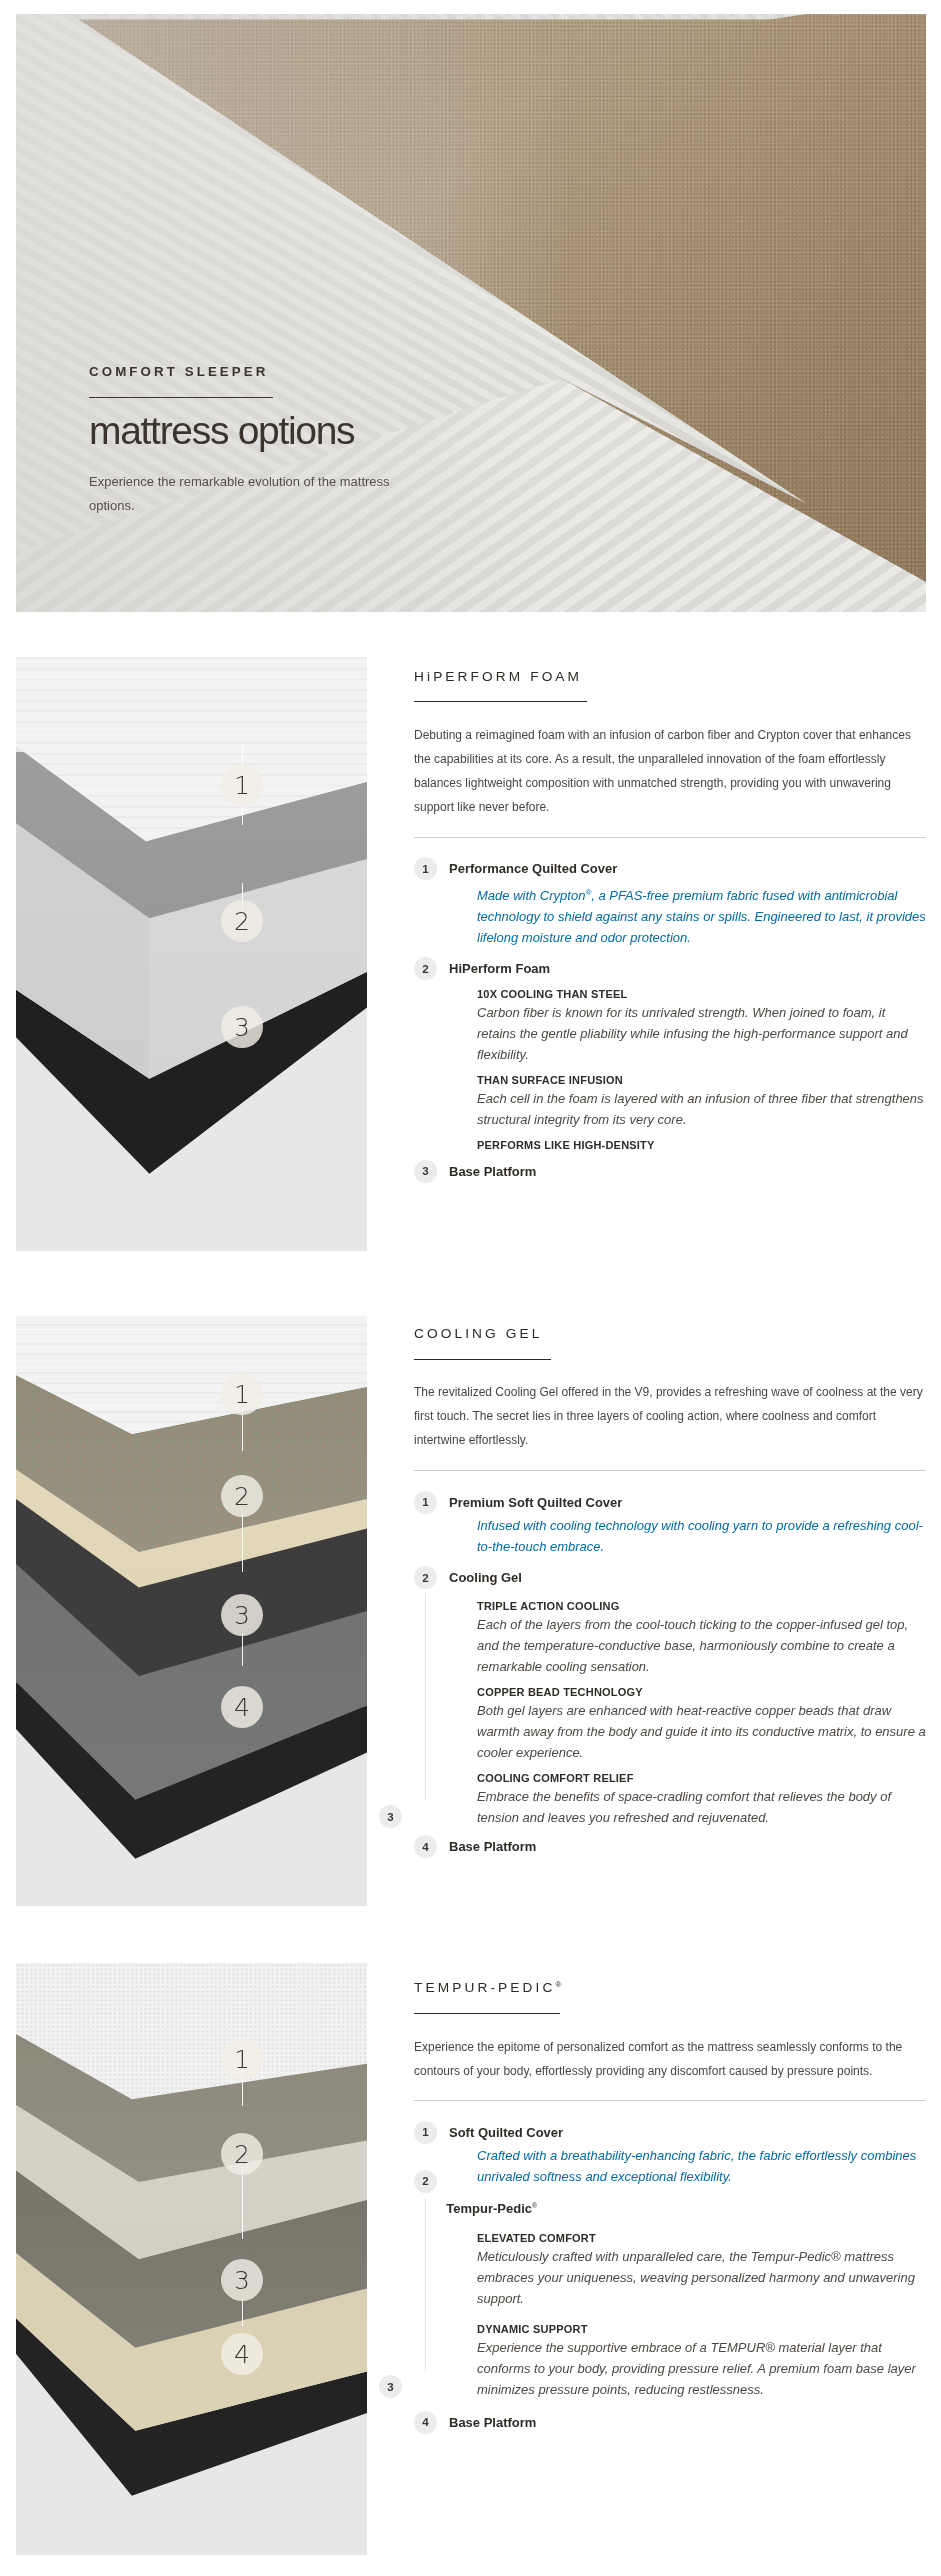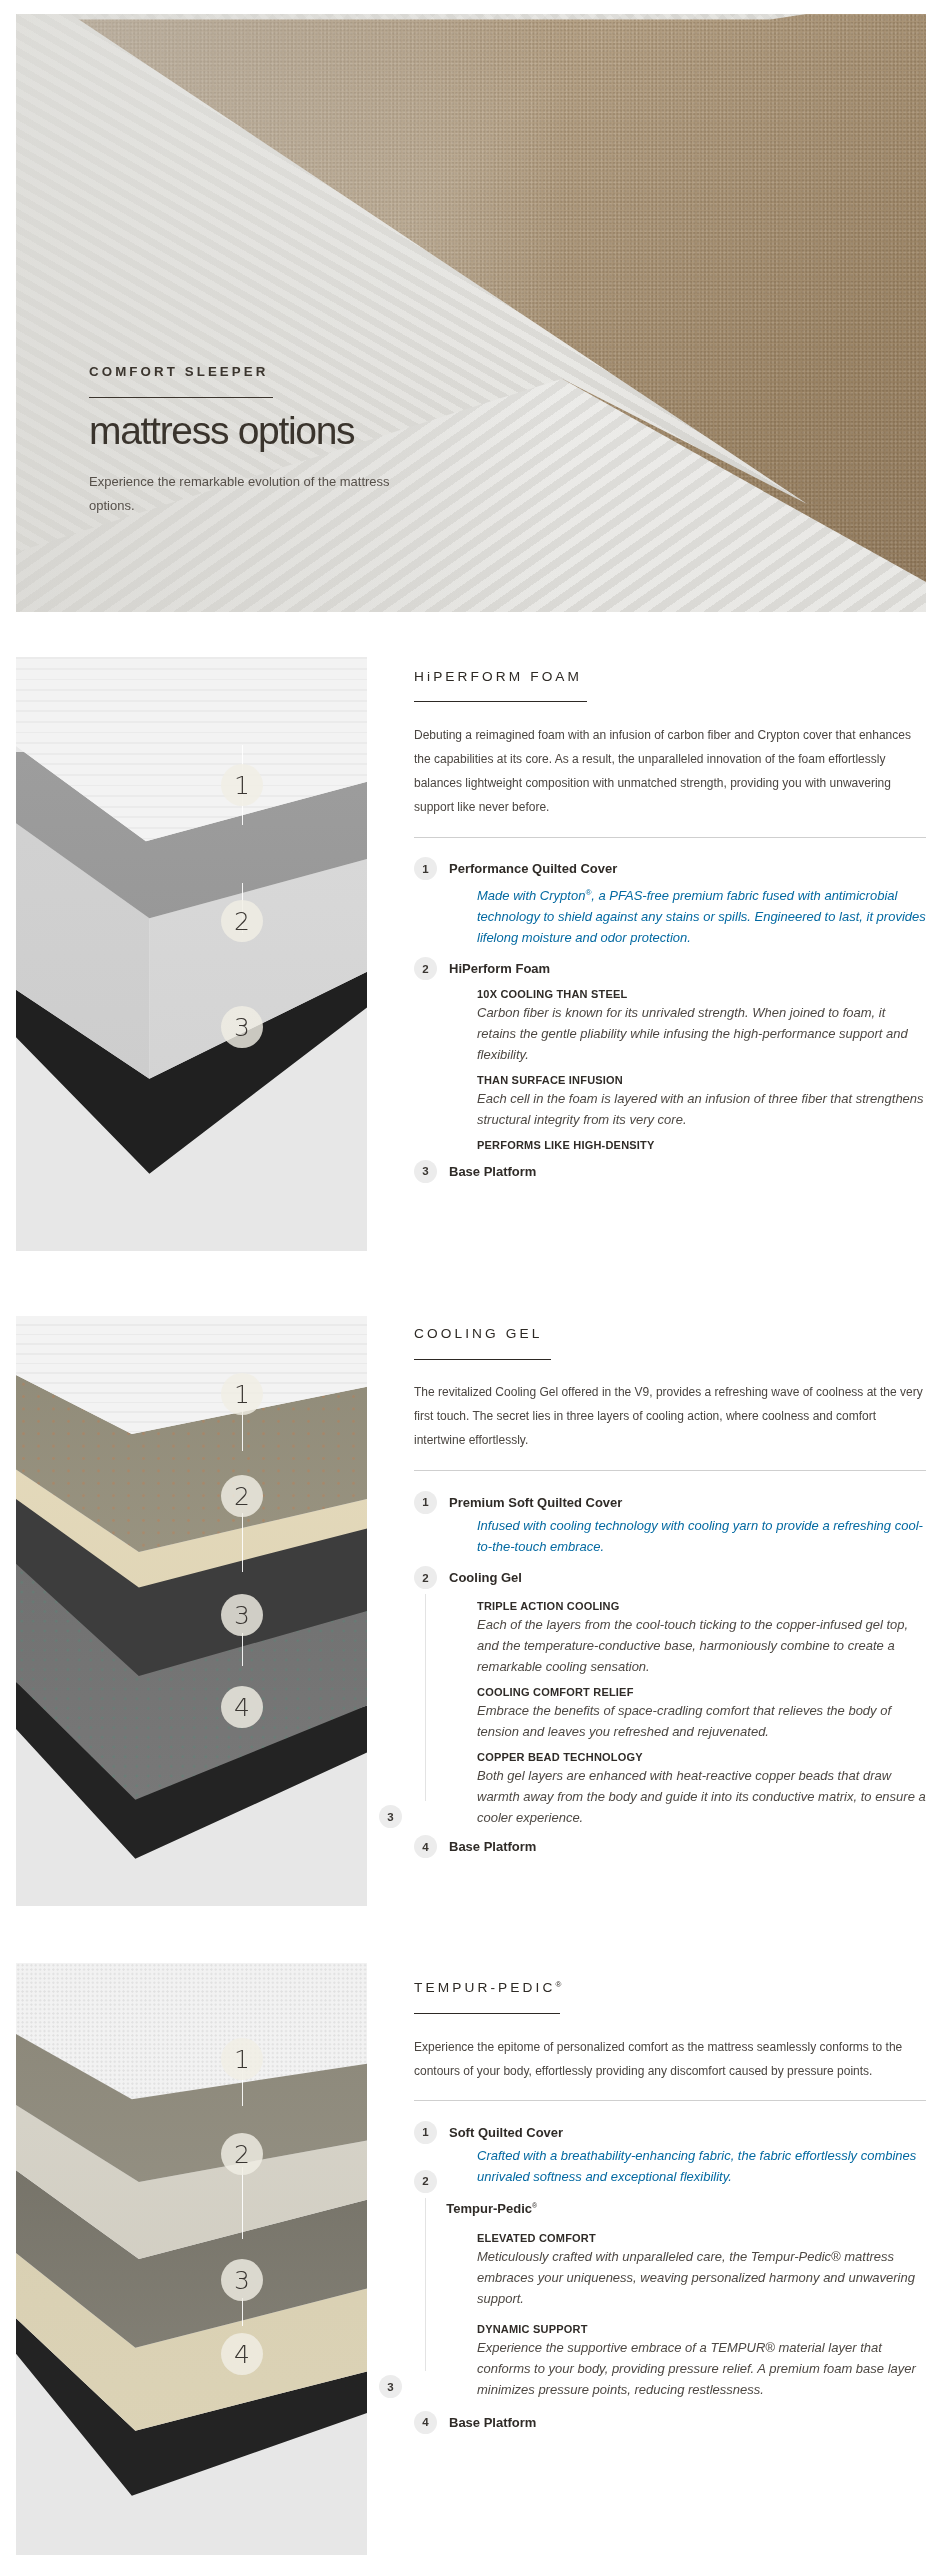--- a/index.html
+++ b/index.html
@@ -179,26 +179,26 @@
 
       <div class="item" style="margin-top:8.9px;">
         <div class="badge" style="top:0;">2</div>
         <div class="vline" style="top:28px;height:207px;"></div>
         <div class="item-title">Cooling Gel</div>
         <div class="feature" style="margin-top:8.9px;">
           <div class="feature-title">TRIPLE ACTION COOLING</div>
           <p class="feature-desc">Each of the layers from the cool-touch ticking to the copper-infused gel top, and the temperature-conductive base, harmoniously combine to create a remarkable cooling sensation.</p>
         </div>
         <div class="feature">
+          <div class="feature-title">COPPER BEAD TECHNOLOGY</div>
+          <p class="feature-desc">Both gel layers are enhanced with heat-reactive copper beads that draw warmth away from the body and guide it into its conductive matrix, to ensure a cooler experience.</p>
+        </div>
+        <div class="feature">
           <div class="feature-title">COOLING COMFORT RELIEF</div>
           <p class="feature-desc">Embrace the benefits of space-cradling comfort that relieves the body of tension and leaves you refreshed and rejuvenated.</p>
-        </div>
-        <div class="feature">
-          <div class="feature-title">COPPER BEAD TECHNOLOGY</div>
-          <p class="feature-desc">Both gel layers are enhanced with heat-reactive copper beads that draw warmth away from the body and guide it into its conductive matrix, to ensure a cooler experience.</p>
         </div>
         <div class="badge" style="top:239px;left:-35px;">3</div>
       </div>
 
       <div class="item" style="margin-top:7px;">
         <div class="badge" style="top:0;">4</div>
         <div class="item-title">Base Platform</div>
       </div>
     </div>
   </div>

